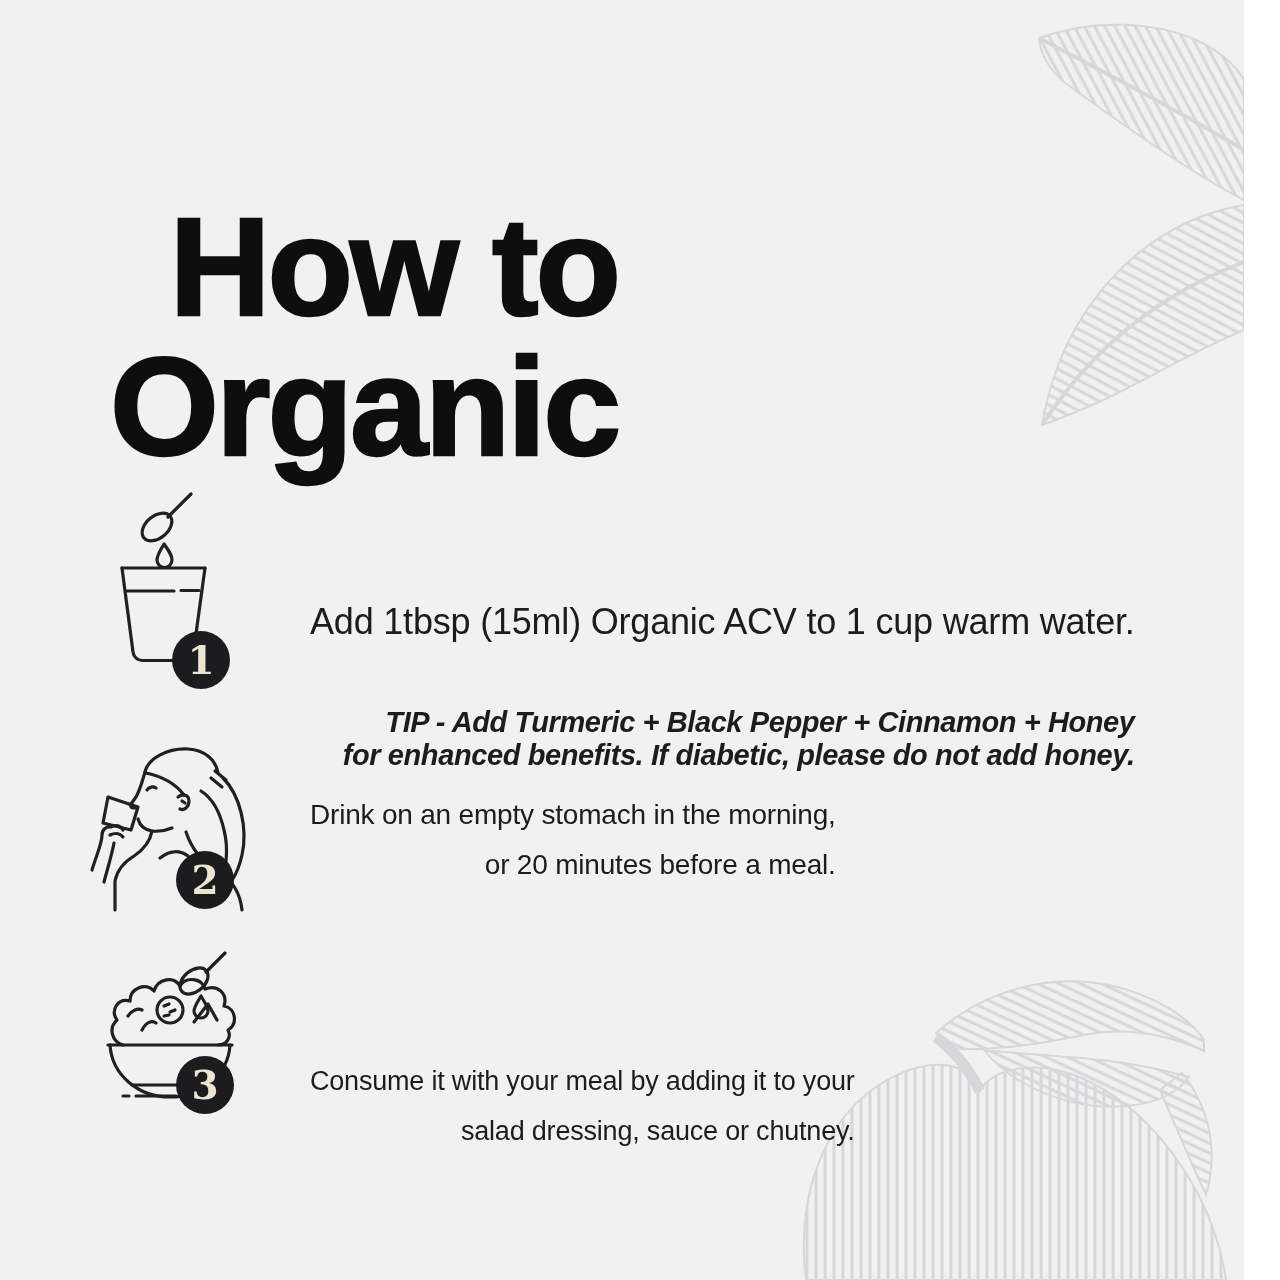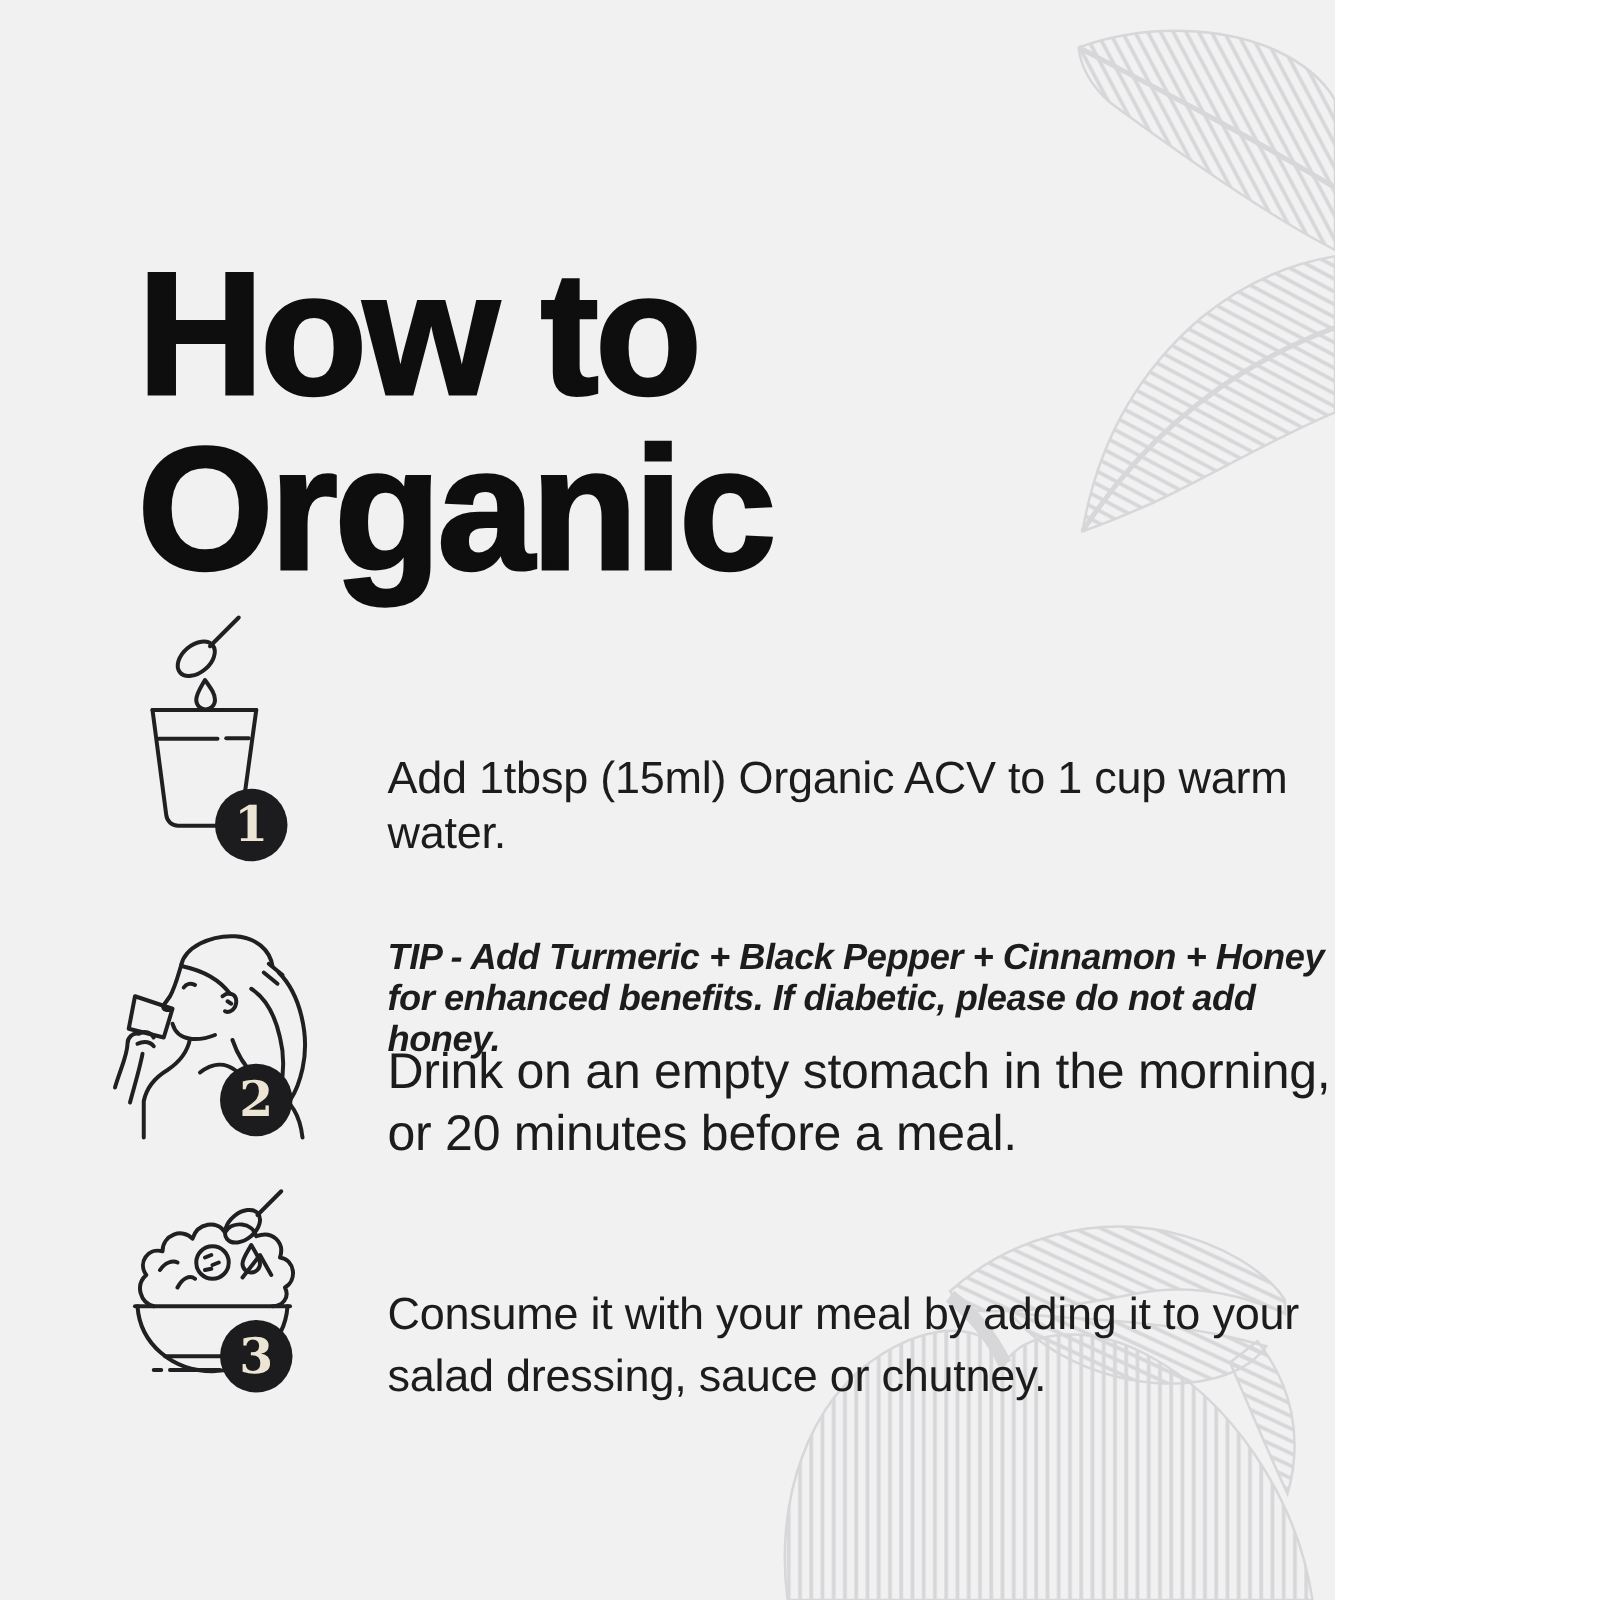--- a/index.html
+++ b/index.html
@@ -7,25 +7,26 @@
     --title-color:#0e0e0f;
     --text:#1c1c1c;
     --badge-background:#1c1b1e;
     --badge-text:#ece5d3;
     --decoration:#d7d7da;
     --icon-stroke:#202023;
   }
   html,body{margin:0;padding:0;}
   .canvas{
     position:relative;
-    width:1068px;height:1280px;
+    width:1244px;height:1280px;
     background:var(--background);
     overflow:hidden;
     font-family:"Liberation Sans",sans-serif;
     color:var(--text);
+    text-align:right;
   }
   .deco{position:absolute;}
   .title{
     position:absolute;left:110px;top:103px;
     font-size:140px;line-height:140px;
     font-weight:700;letter-spacing:-3px;
     color:var(--title-color);
     -webkit-text-stroke:2.5px var(--title-color);
   }
   .title span{display:block;}
@@ -33,22 +34,22 @@
   .ink{stroke:var(--icon-stroke);fill:none;stroke-width:3.2;stroke-linecap:round;stroke-linejoin:round;}
   .badge{
     position:absolute;width:58px;height:58px;border-radius:50%;
     background:var(--badge-background);color:var(--badge-text);
     display:flex;align-items:center;justify-content:center;
     font-family:"DejaVu Serif",serif;font-weight:700;font-size:39px;
   }
   .step-text{position:absolute;left:310px;white-space:pre-line;}
   .step1-text{top:556px;font-size:36px;line-height:44px;letter-spacing:-0.2px;}
   .tip{margin-top:18px;font-size:29px;line-height:33px;font-weight:700;font-style:italic;letter-spacing:-0.4px;white-space:pre-line;}
-  .step2-text{top:782px;font-size:40px;line-height:50px;letter-spacing:-0.2px;}
-  .step3-text{top:976px;font-size:36px;line-height:50px;letter-spacing:-0.2px;}
+  .step2-text{top:740px;font-size:28px;line-height:50px;letter-spacing:-0.2px;}
+  .step3-text{top:1006px;font-size:27px;line-height:50px;letter-spacing:-0.2px;}
   .hatchline{stroke:var(--decoration);}
   .decofill{stroke:var(--decoration);}
 </style>
 </head>
 <body>
 
 <div class="canvas">
 
   <svg class="deco" style="top:0;right:0" width="220" height="460" viewBox="0 0 220 460">
     <defs>

